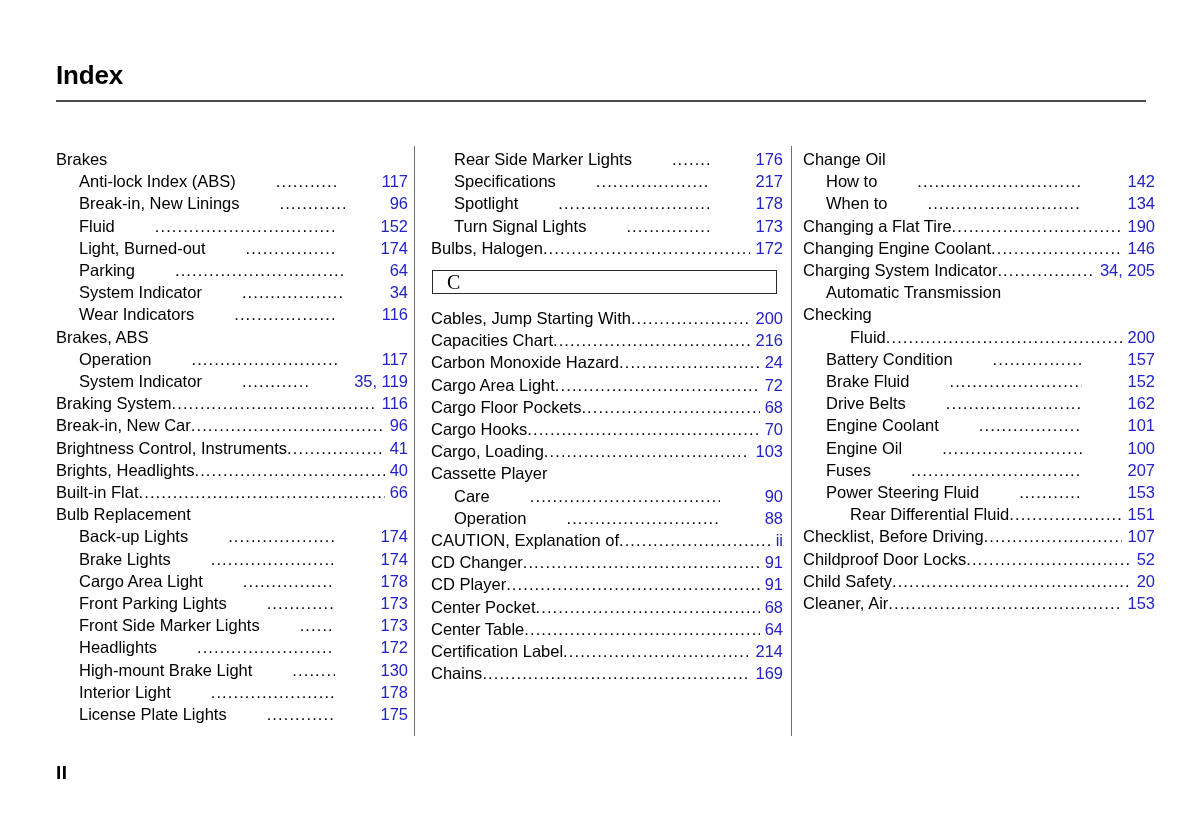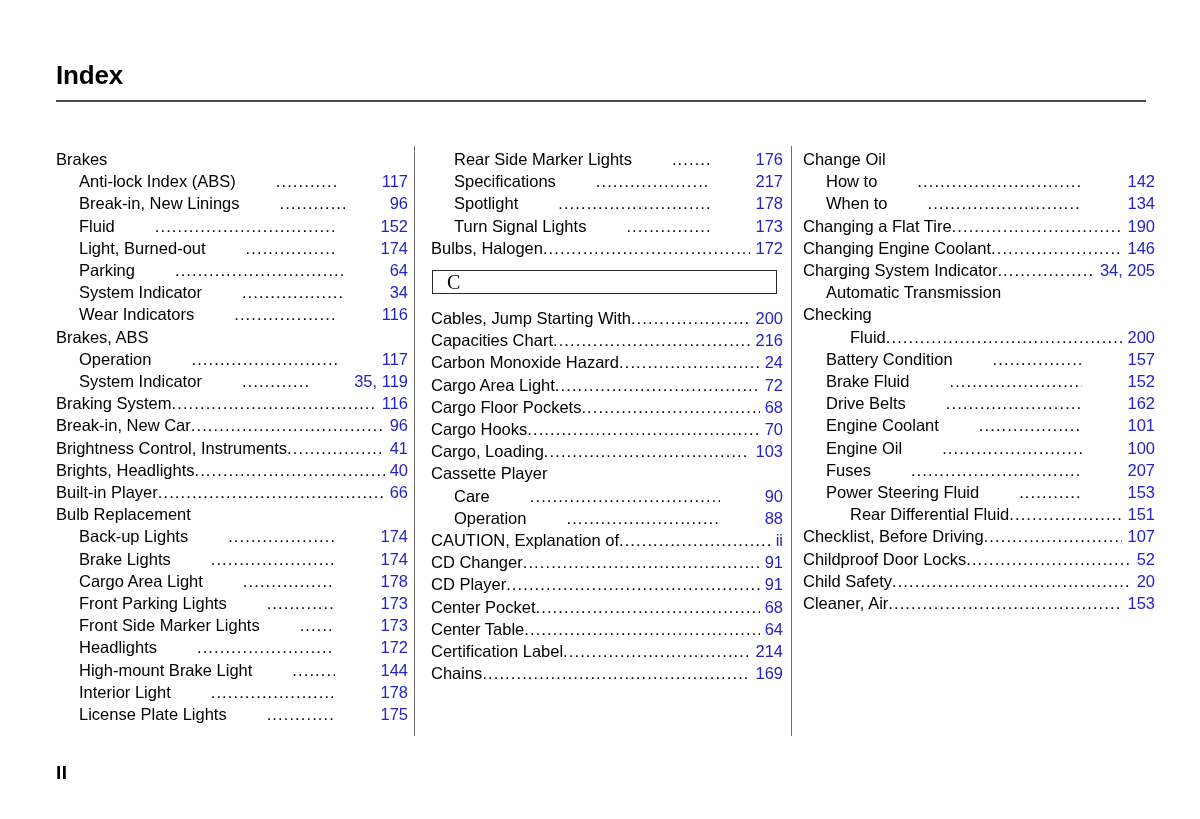--- a/index.html
+++ b/index.html
@@ -209,21 +209,21 @@
           <span class="label">Brightness Control, Instruments</span>
           <span class="leader">..................................................................................................</span>
           <span class="pageno">41</span>
         </div>
         <div class="entry lvl0">
           <span class="label">Brights,  Headlights</span>
           <span class="leader">..................................................................................................</span>
           <span class="pageno">40</span>
         </div>
         <div class="entry lvl0">
-          <span class="label">Built-in Player</span>
+          <span class="label">Built-in Flat</span>
           <span class="leader">..................................................................................................</span>
           <span class="pageno">66</span>
         </div>
         <div class="entry lvl0 heading">
           <span class="label">Bulb  Replacement</span>
         </div>
         <div class="entry lvl1">
           <span class="label">Back-up Lights</span>
           <span class="leader">..................................................................................................</span>
           <span class="pageno">174</span>
@@ -249,21 +249,21 @@
           <span class="pageno">173</span>
         </div>
         <div class="entry lvl1">
           <span class="label">Headlights</span>
           <span class="leader">..................................................................................................</span>
           <span class="pageno">172</span>
         </div>
         <div class="entry lvl1">
           <span class="label">High-mount  Brake  Light</span>
           <span class="leader">..................................................................................................</span>
-          <span class="pageno">144</span>
+          <span class="pageno">130</span>
         </div>
         <div class="entry lvl1">
           <span class="label">Interior  Light</span>
           <span class="leader">..................................................................................................</span>
           <span class="pageno">178</span>
         </div>
         <div class="entry lvl1">
           <span class="label">License Plate Lights</span>
           <span class="leader">..................................................................................................</span>
           <span class="pageno">175</span>

